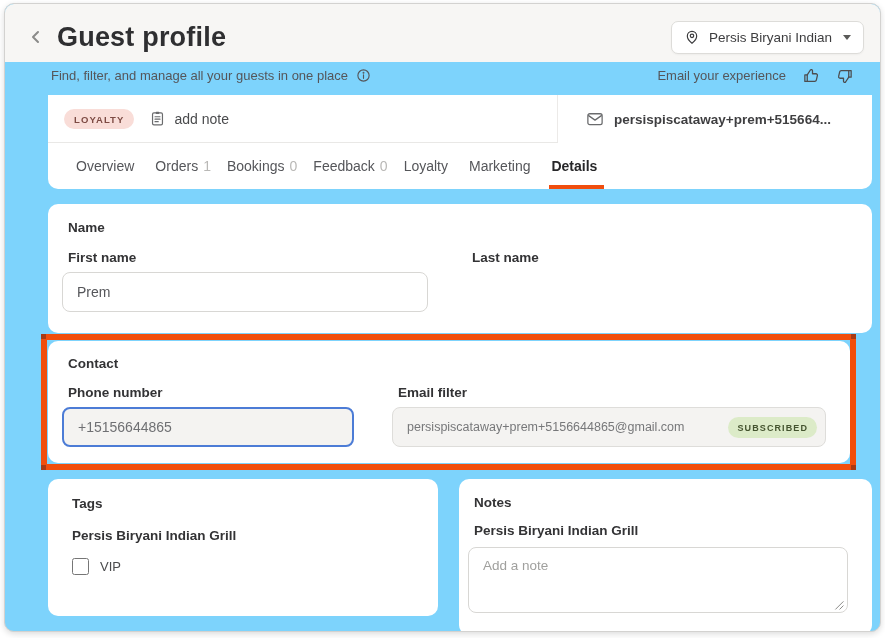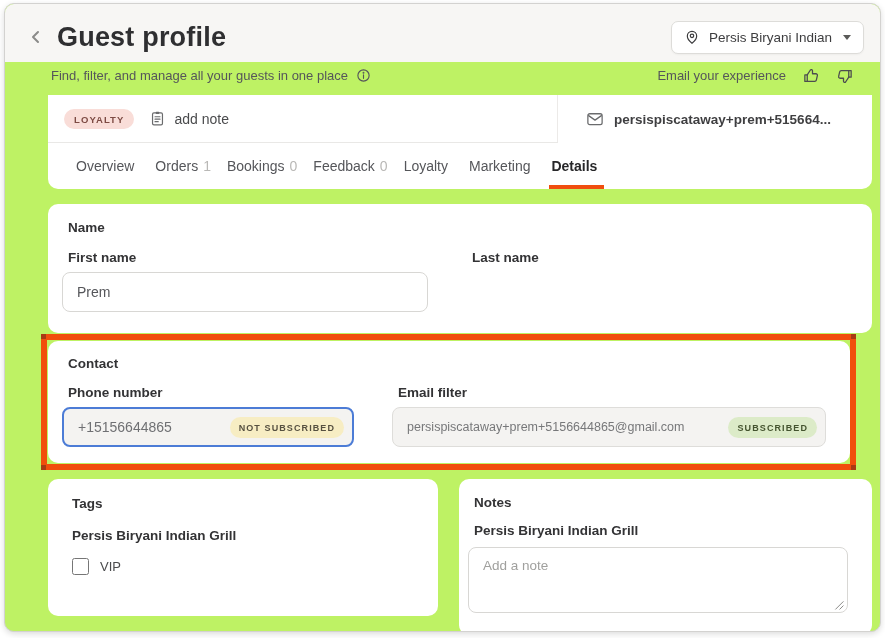--- a/index.html
+++ b/index.html
@@ -8,21 +8,21 @@
     font-family: "Liberation Sans", sans-serif;
     background: #ffffff;
     position: relative;
     overflow: hidden;
     color: #3a3a3c;
   }
   .frame {
     position: absolute; left: 4px; top: 3px; right: 4px; bottom: 6px;
     border: 1px solid #d3d2d0;
     border-radius: 10px;
-    background: #bef264;
+    background: #7dd3fc;
     box-shadow: 0 2px 6px rgba(0,0,0,.14);
     overflow: hidden;
     display: flex; flex-direction: column;
   }
   
   .topbar {
     height: 58px; background: #f7f6f4;
     display: flex; align-items: center;
     padding: 8px 16px 0 24px; flex: none;
   }
@@ -256,21 +256,20 @@
           <i class="bl"></i>
           <i class="br"></i>
         </div>
       <div class="card contactcard">
         <div class="section-title">Contact</div>
         <div class="two-col">
           <div>
             <div class="field-label">Phone number</div>
             <div class="pill-input phone">
               <span class="val">+15156644865</span>
-              <span class="sub-badge not">NOT SUBSCRIBED</span>
             </div>
           </div>
           <div>
             <div class="field-label">Email filter</div>
             <div class="pill-input email">
               <span class="val">persispiscataway+prem+5156644865@gmail.com</span>
               <span class="sub-badge yes">SUBSCRIBED</span>
             </div>
           </div>
         </div>

